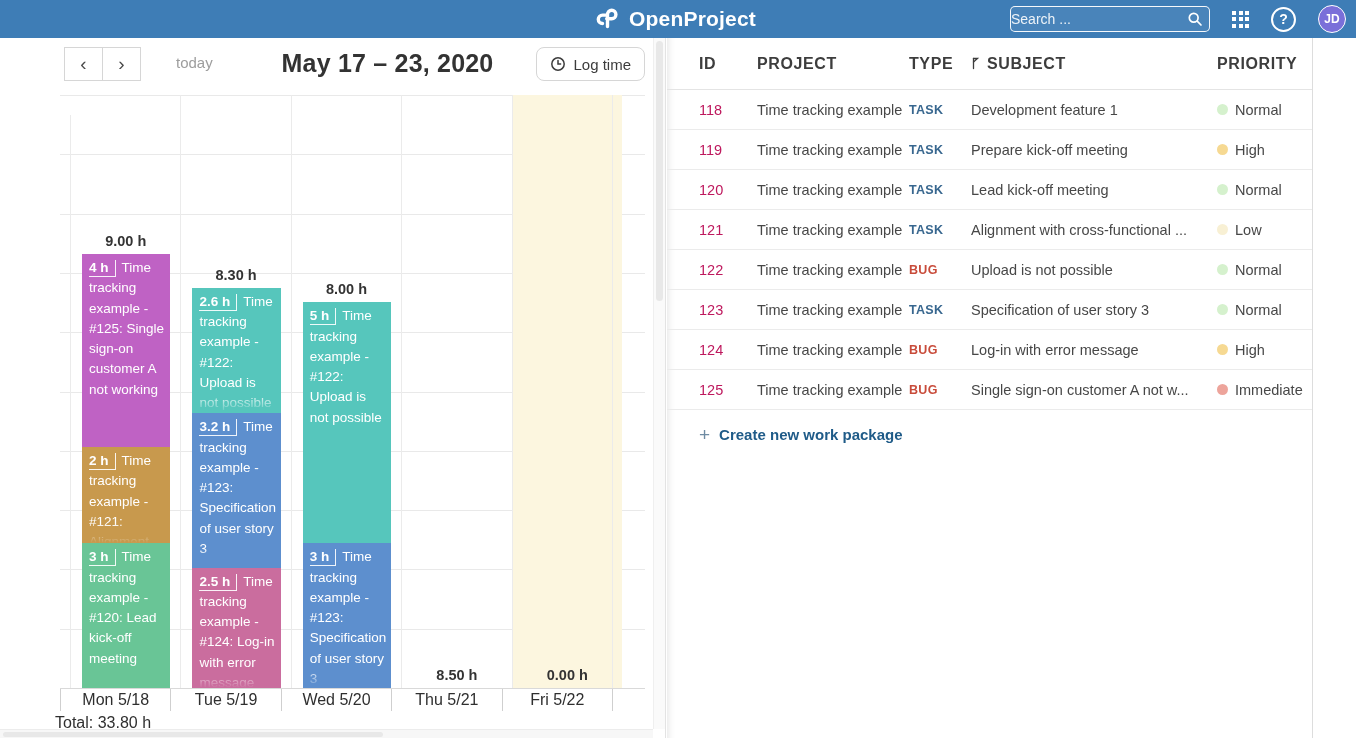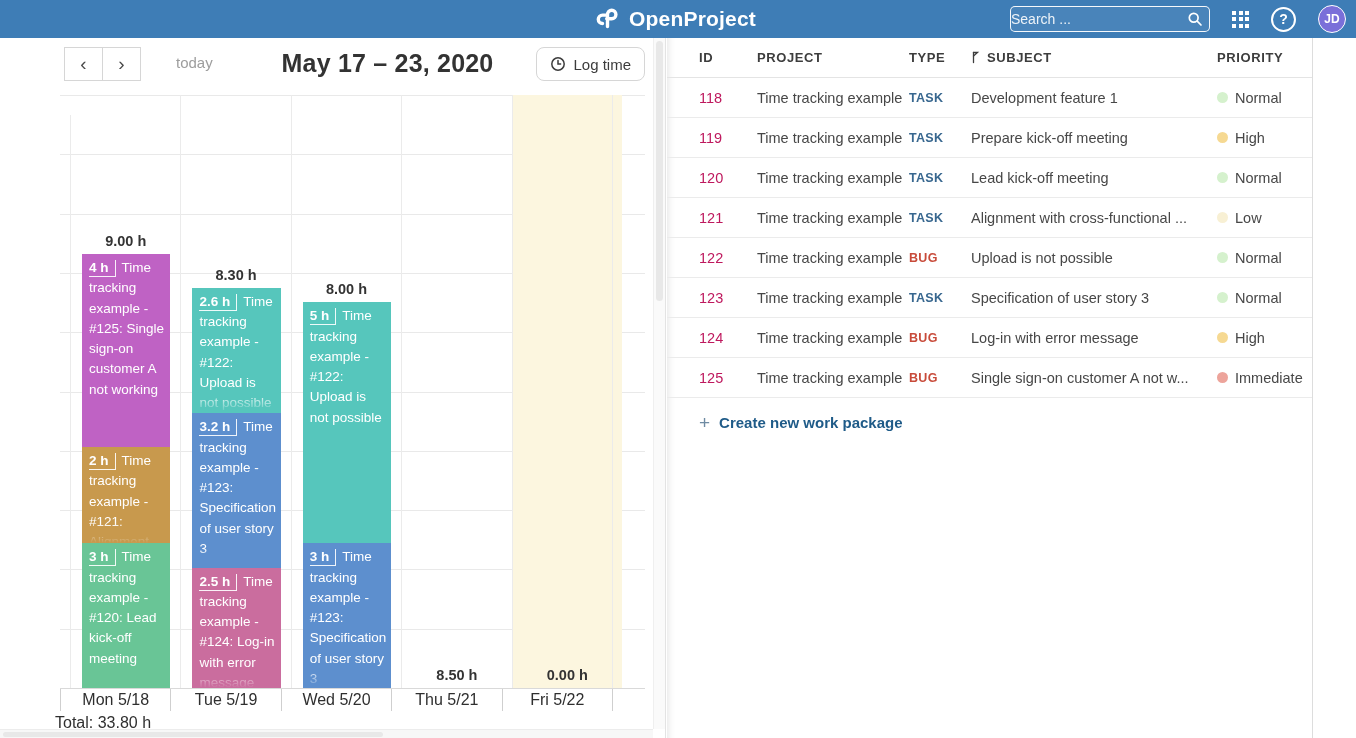--- a/index.html
+++ b/index.html
@@ -80,22 +80,22 @@
   .h-scroll i { position:absolute; left:3px; top:2px; height:5px; width:380px;
     background:#e8e8e8; border-radius:3px; display:block; }
 
   
   .right-panel { position:absolute; top:38px; left:667px; width:646px; bottom:0;
     background:#fff; border-right:1px solid #ddd;
     box-shadow:inset 9px 0 9px -9px rgba(0,0,0,.14); overflow:hidden; }
   .wp-header, .wp-row { display:grid;
     grid-template-columns:58px 152px 62px 246px 1fr;
     padding-left:32px; align-items:center; }
-  .wp-header { height:40px; border-bottom:1px solid #e4e4e4;
-    font-size:13px; font-weight:700; letter-spacing:.6px; color:#3d3d3d; }
+  .wp-header { height:52px; border-bottom:1px solid #e4e4e4;
+    font-size:16px; font-weight:700; letter-spacing:.6px; color:#3d3d3d; }
   .wp-header > div { display:flex; align-items:center; gap:5px; cursor:pointer; }
   .wp-row { height:40px; border-bottom:1px solid #ebebeb; font-size:14.5px;
     color:#474747; cursor:pointer; overflow:hidden; }
   .cell-id { color:#be185d; }
   .cell-type { font-size:12.5px; font-weight:700; letter-spacing:.3px; }
   .cell-subject { white-space:nowrap; overflow:hidden; }
   .cell-priority { white-space:nowrap; overflow:hidden; display:flex; align-items:center; gap:7px; }
   .prio-dot { width:11px; height:11px; border-radius:50%; flex:0 0 auto; display:inline-block; }
   .wp-create { display:flex; align-items:center; gap:9px; padding:15px 0 0 32px;
     cursor:pointer; }

